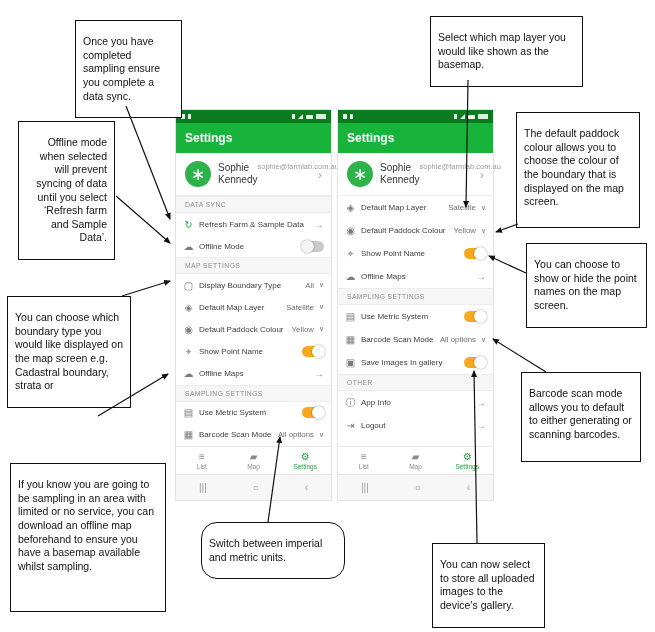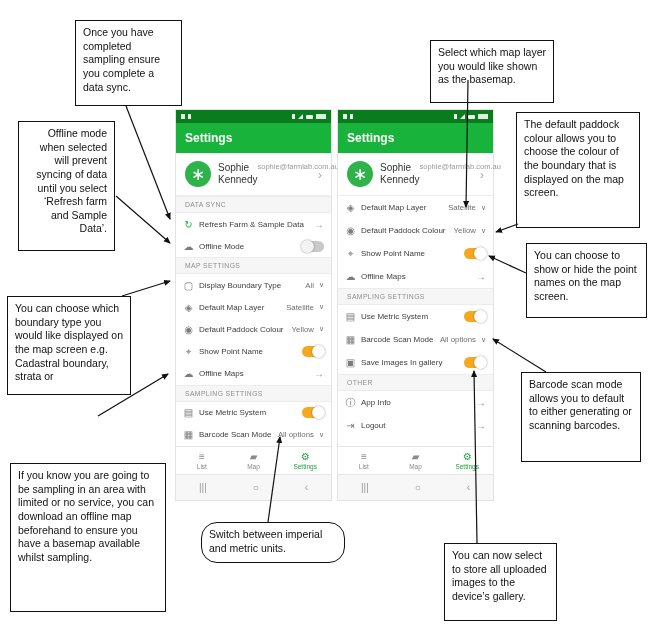--- a/index.html
+++ b/index.html
@@ -1,21 +1,21 @@
 <!DOCTYPE html>
 <html><head>
 <meta charset="utf-8">
 <style>
   html,body { margin:0; padding:0; background:#ffffff; font-family:"Liberation Sans", sans-serif; }
   .canvas { position:relative; width:655px; height:632px; background:#ffffff; overflow:hidden; outline:1px solid #e8e8e8; }
 
   
   .callout {
     position:absolute; box-sizing:border-box; background:#ffffff;
-    border:1.5px solid #111; padding:5px 7px; font-size:10.5px; line-height:1.3;
+    border:1.5px solid #111; padding:14px 7px; font-size:10.5px; line-height:1.3;
     color:#111; z-index:2;
   }
 
   
   svg.arrows { position:absolute; left:0; top:0; z-index:3; pointer-events:none; }
   svg.arrows line { stroke:#111; stroke-width:1.2; }
 
   
   .phone {
     position:absolute; width:155px; height:390px; display:flex; flex-direction:column;
@@ -300,33 +300,33 @@
   </div>
   <div class="callout" style="left:7px; top:296px; width:124px; min-height:99px;">
     <span>You can choose which boundary type you would like displayed on the map screen e.g. Cadastral boundary, strata or</span>
   </div>
   <div class="callout" style="left:10px; top:416px; width:156px; min-height:149px;margin-top:47px;">
     <span>If you know you are going to be sampling in an area with limited or no service, you can download an offline map beforehand to ensure you have a basemap available whilst sampling.</span>
   </div>
   <div class="callout" style="left:201px; top:522px; width:144px; min-height:41px;border-radius:16px;">
     <span>Switch between imperial and metric units.</span>
   </div>
-  <div class="callout" style="left:430px; top:16px; width:124px; min-height:63px;margin-top:24px;">
+  <div class="callout" style="left:430px; top:16px; width:153px; min-height:63px;">
     <span>Select which map layer you would like shown as the basemap.</span>
   </div>
   <div class="callout" style="left:516px; top:112px; width:124px; min-height:116px;">
     <span>The default paddock colour allows you to choose the colour of the boundary that is displayed on the map screen.</span>
   </div>
   <div class="callout" style="left:526px; top:243px; width:121px; min-height:75px;">
     <span>You can choose to show or hide the point names on the map screen.</span>
   </div>
   <div class="callout" style="left:521px; top:372px; width:120px; min-height:90px;">
     <span>Barcode scan mode allows you to default to either generating or scanning barcodes.</span>
   </div>
-  <div class="callout" style="left:432px; top:543px; width:113px; min-height:78px;margin-left:12px;">
+  <div class="callout" style="left:432px; top:543px; width:113px; min-height:78px;">
     <span>You can now select to store all uploaded images to the device’s gallery.</span>
   </div>
 
   <svg class="arrows" width="655" height="632" viewBox="0 0 655 632">
     <defs>
       <marker id="ah" markerWidth="8" markerHeight="8" refX="6" refY="3" orient="auto" markerUnits="userSpaceOnUse">
         <path d="M0,0 L7,3 L0,6 z" fill="#111"></path>
       </marker>
     </defs>
     <line x1="126" y1="106" x2="170" y2="219" marker-end="url(#ah)"></line>

